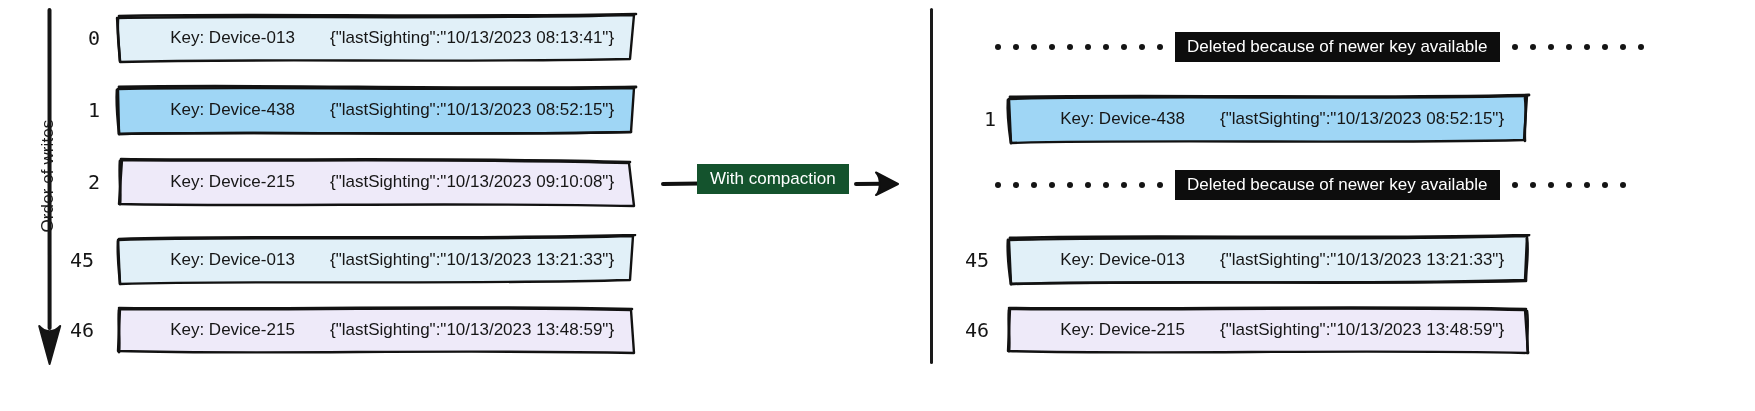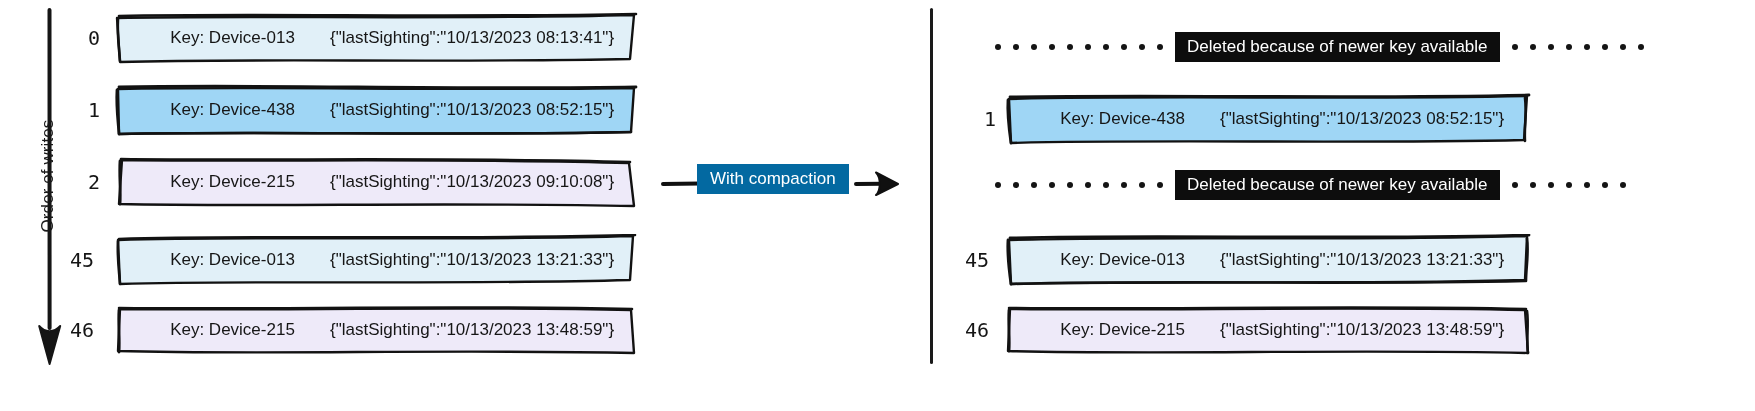--- a/index.html
+++ b/index.html
@@ -97,21 +97,21 @@
   #compaction-arrow {
     left: 660px;
     top: 160px;
     width: 240px;
     height: 44px;
   }
   #compaction-label {
     position: absolute;
     left: 37px;
     top: 4px;
-    background: #0369a1;
+    background: #14532d;
     color: #ffffff;
     font-size: 17px;
     padding: 6px 13px 7px 13px;
     white-space: nowrap;
     line-height: 1;
   }
 
   
   #panel-divider {
     left: 930px;

